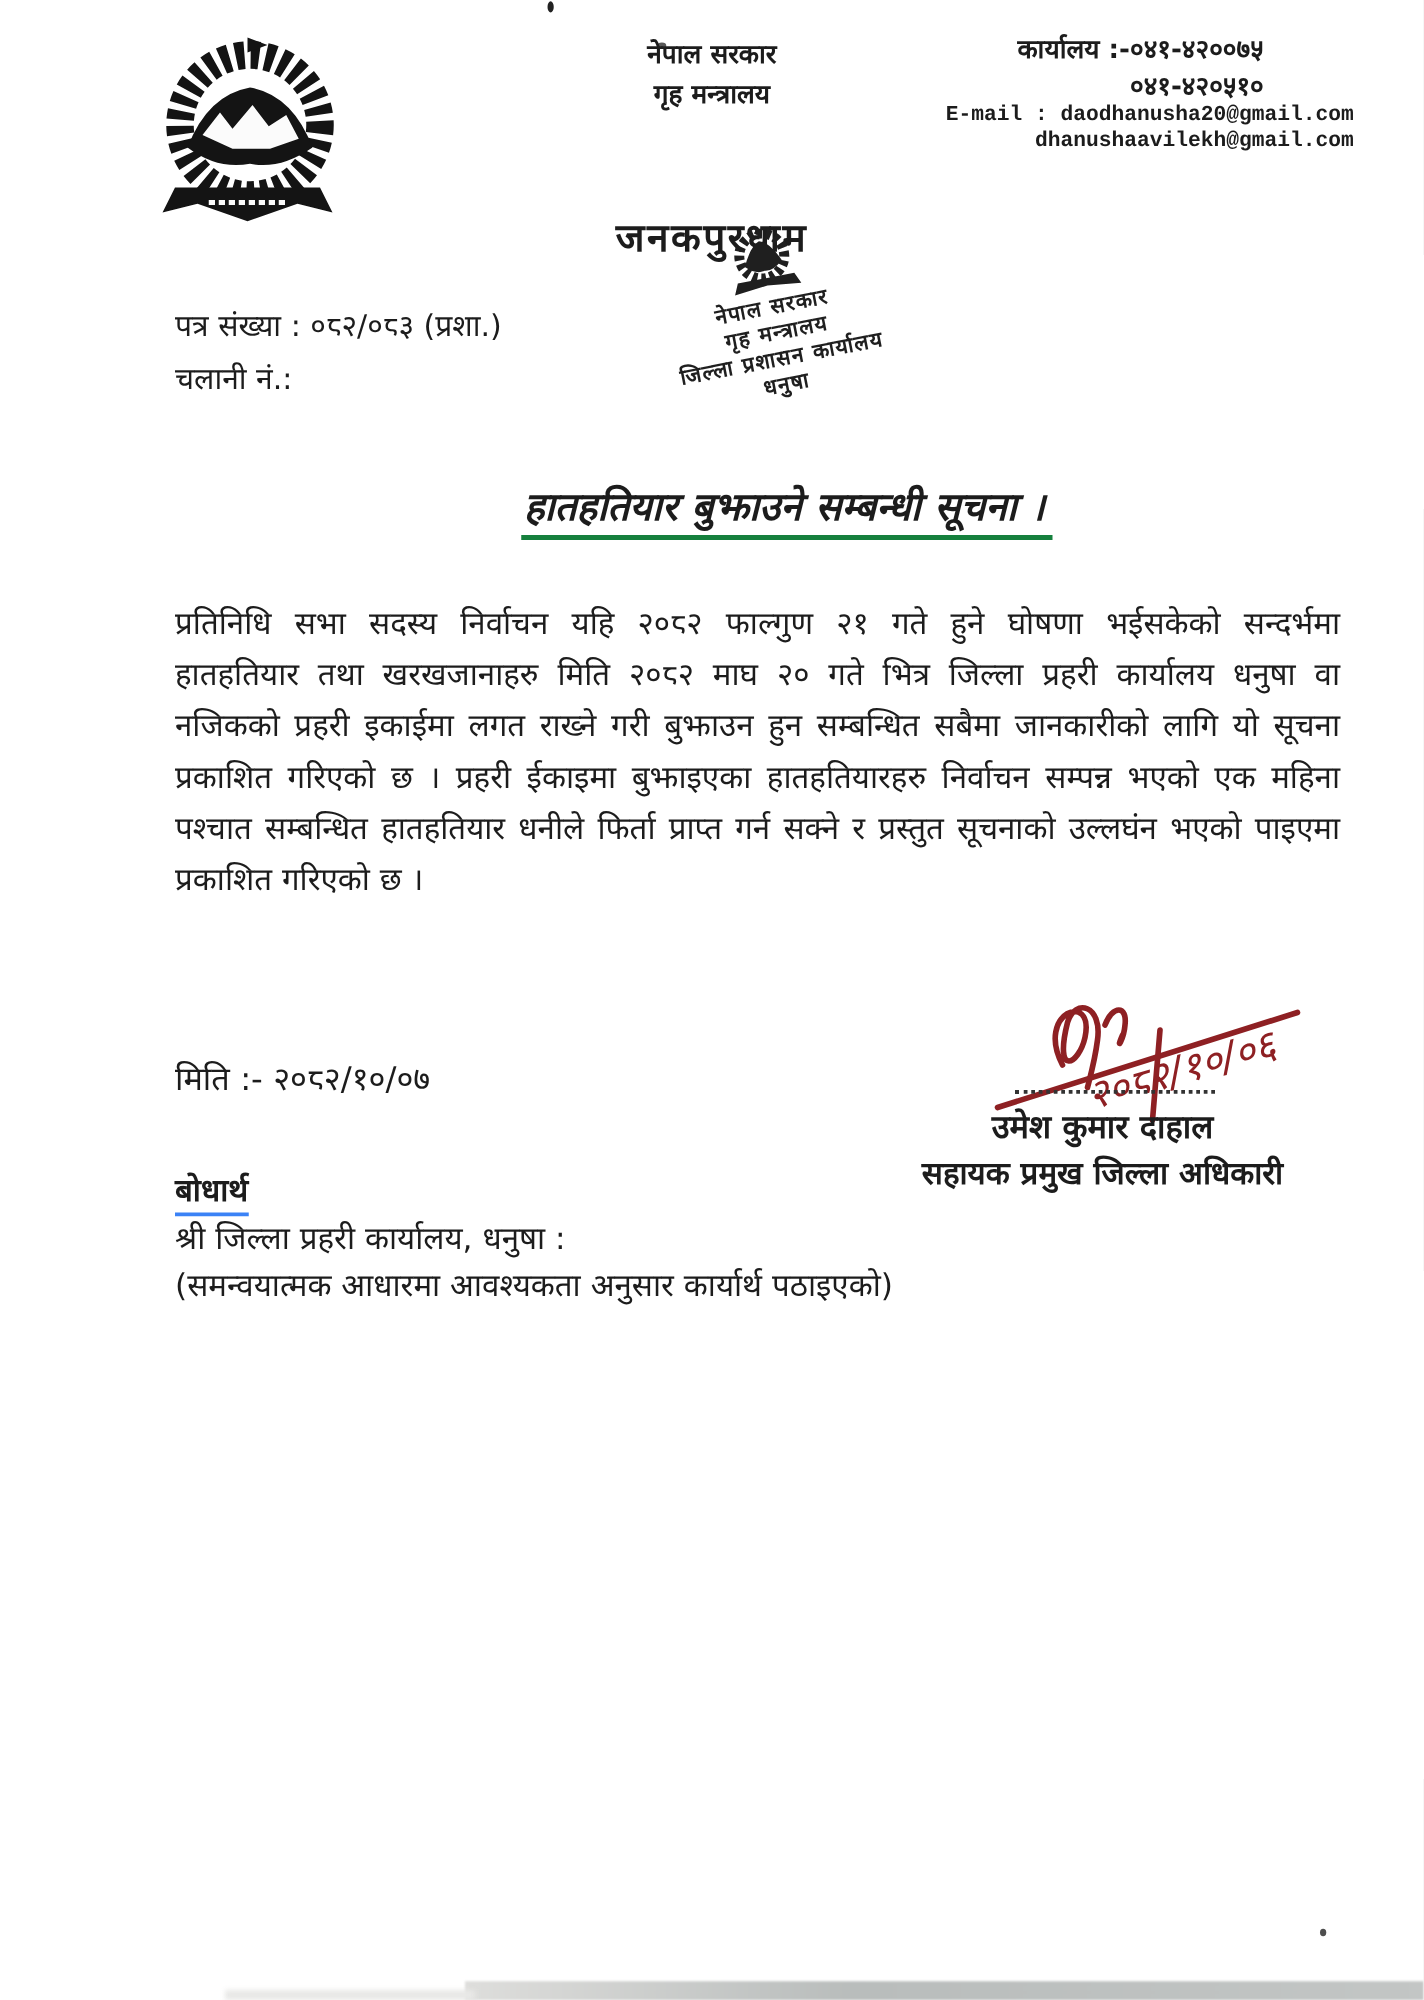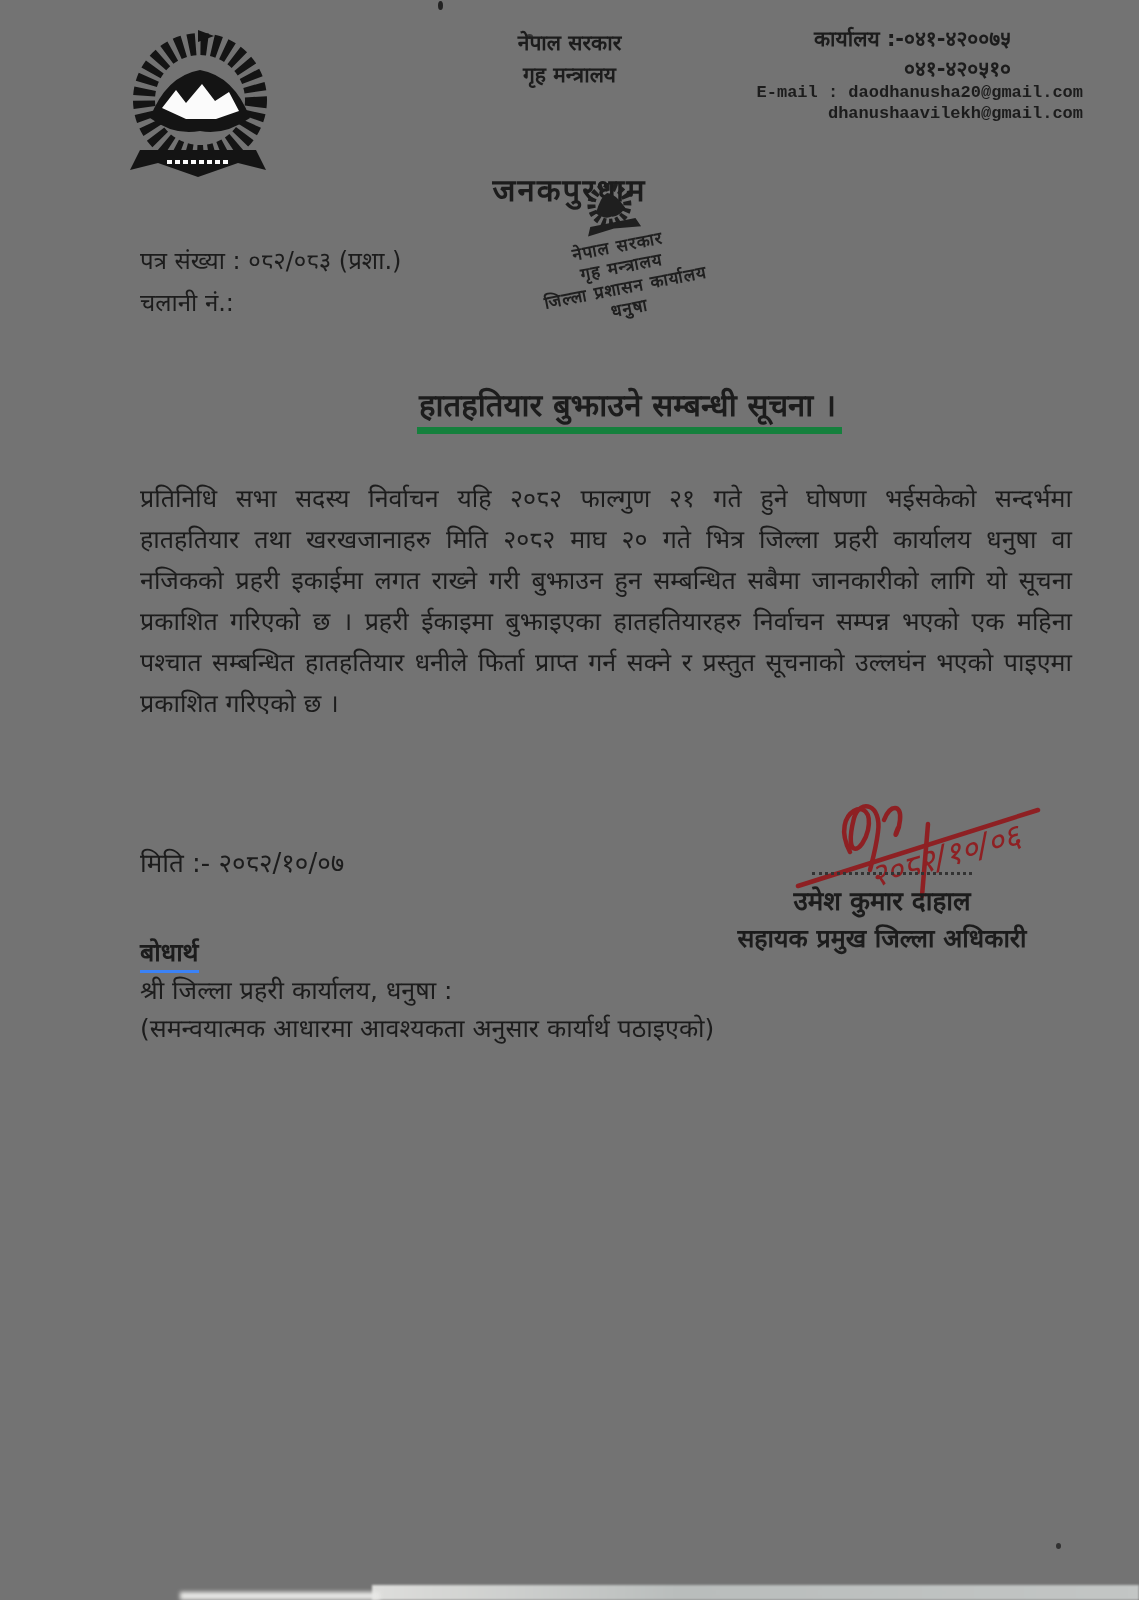--- a/index.html
+++ b/index.html
@@ -1,39 +1,39 @@
 <!DOCTYPE html>
 <html lang="ne"><head>
 <meta charset="utf-8">
 <style>
   html,body{margin:0;padding:0;background:#e9e9e9;}
   .page{
     position:relative;
     width:1139px;height:1600px;
     margin:0 auto;
-    background:#737373;
+    background:#ffffff;
     overflow:hidden;
     font-family:"DejaVu Sans",sans-serif;
     color:#1c1c1c;
   }
   .abs{position:absolute;}
   
   .gov-line{top:28px;left:0;right:0;text-align:center;font-size:21px;font-weight:bold;}
   .ministry-line{top:60px;left:0;right:0;text-align:center;font-size:21px;font-weight:bold;}
   .office-line{top:96px;left:0;right:0;text-align:center;font-size:40px;font-weight:bold;letter-spacing:1px;}
   .city-line{top:168px;left:0;right:0;text-align:center;font-size:31px;font-weight:bold;letter-spacing:2px;}
   .phones{top:24px;right:128px;text-align:right;font-size:21px;font-weight:bold;line-height:30px;}
   .emails{top:82px;right:56px;text-align:right;font-size:17px;font-weight:bold;line-height:21px;font-family:Liberation Mono, monospace;}
   .refs{top:240px;left:140px;font-size:24px;line-height:42px;}
   
   .stamp{top:178px;left:498px;width:240px;transform:rotate(-11deg);text-align:center;color:#1f1f1f;}
   .stamp .s-line{font-size:17px;font-weight:bold;line-height:21px;letter-spacing:1px;}
   
   .subject{top:383px;left:0;right:0;text-align:center;padding-left:120px;font-size:31px;font-weight:bold;}
-  .subject span{border-bottom:7px solid #15803d;padding:0 6px 4px 2px;}
+  .subject span{border-bottom:4px solid #15803d;padding:0 6px 4px 2px;font-style:italic;}
   
   .body-block{top:478px;left:140px;width:932px;font-size:25px;line-height:41px;}
   .body-line{text-align:justify;text-align-last:justify;}
   .body-line.last{text-align-last:left;}
   .date-line{top:844px;left:140px;font-size:26px;}
   
   .sig-svg{top:790px;left:780px;}
   .dotline{top:872px;left:812px;width:160px;border-bottom:3px dotted #333;}
   .sig-name{top:882px;left:752px;width:260px;text-align:center;font-size:26px;font-weight:bold;}
   .sig-desig{top:920px;left:712px;width:340px;text-align:center;font-size:25px;font-weight:bold;}

